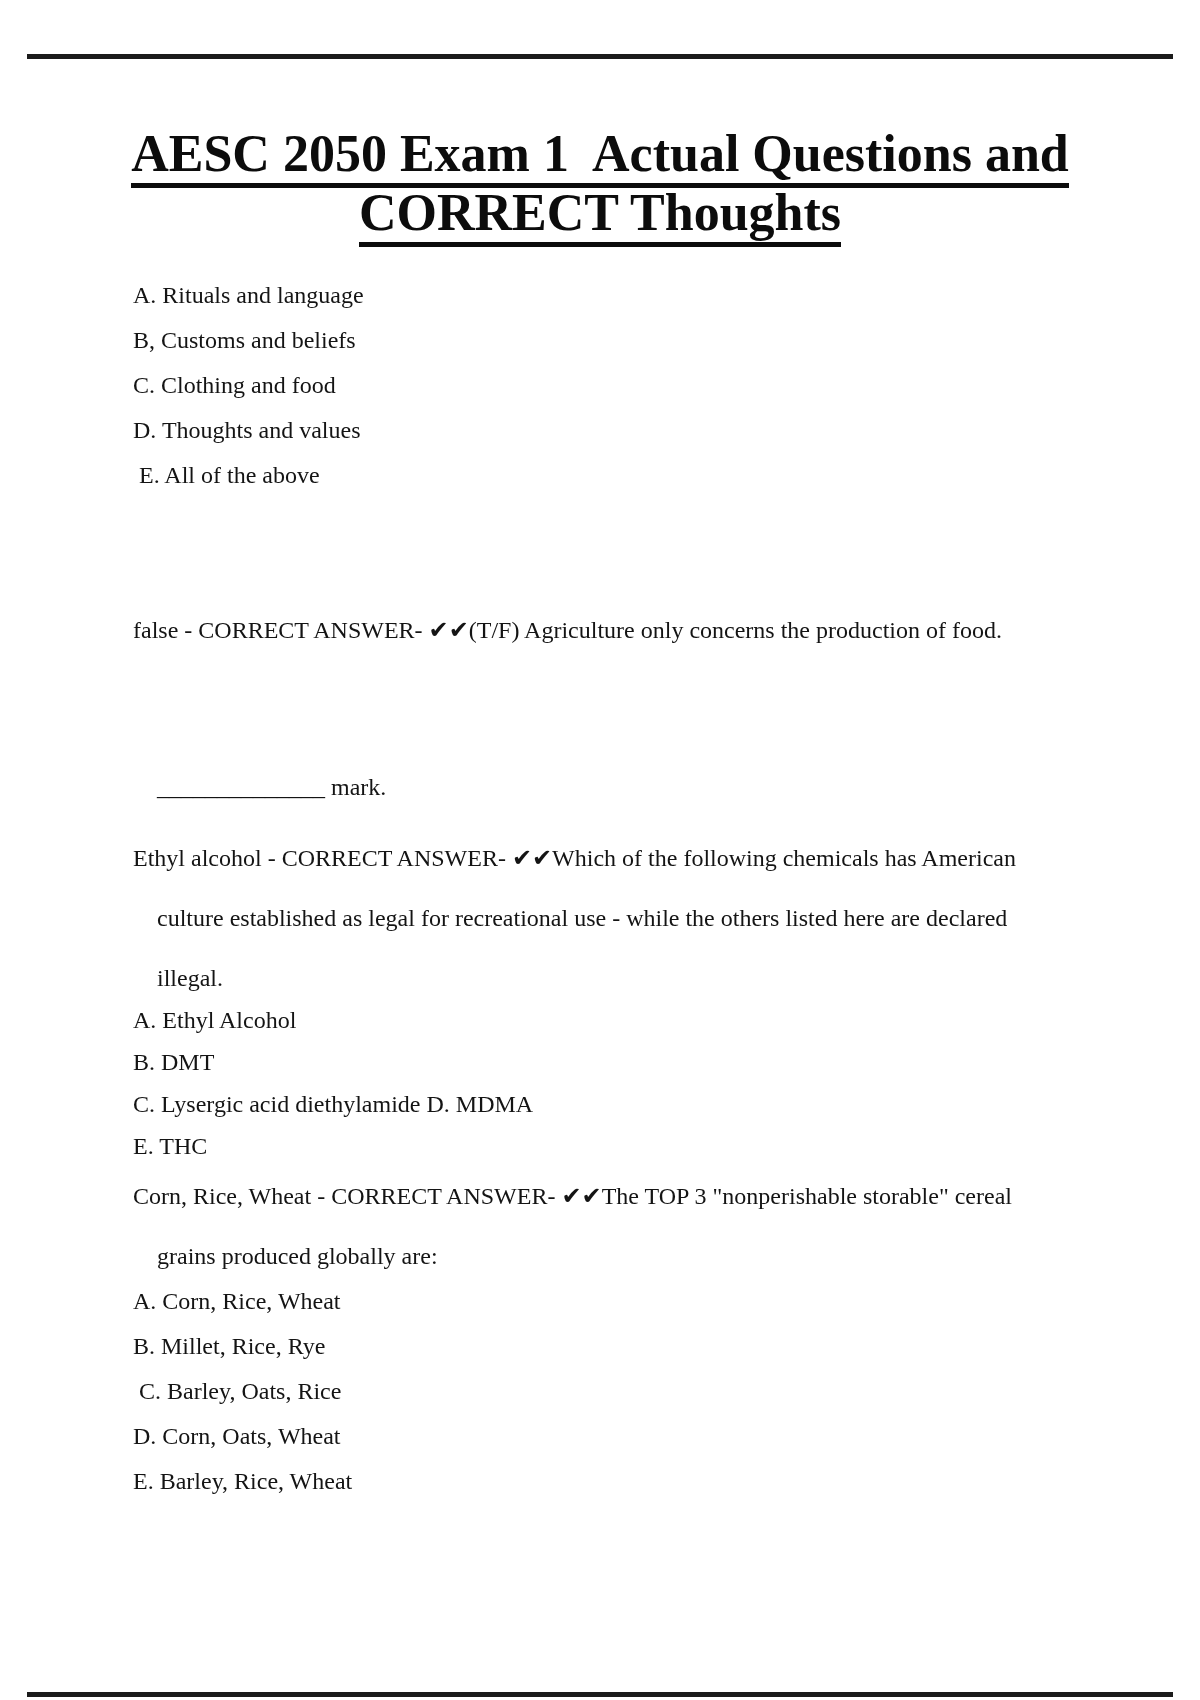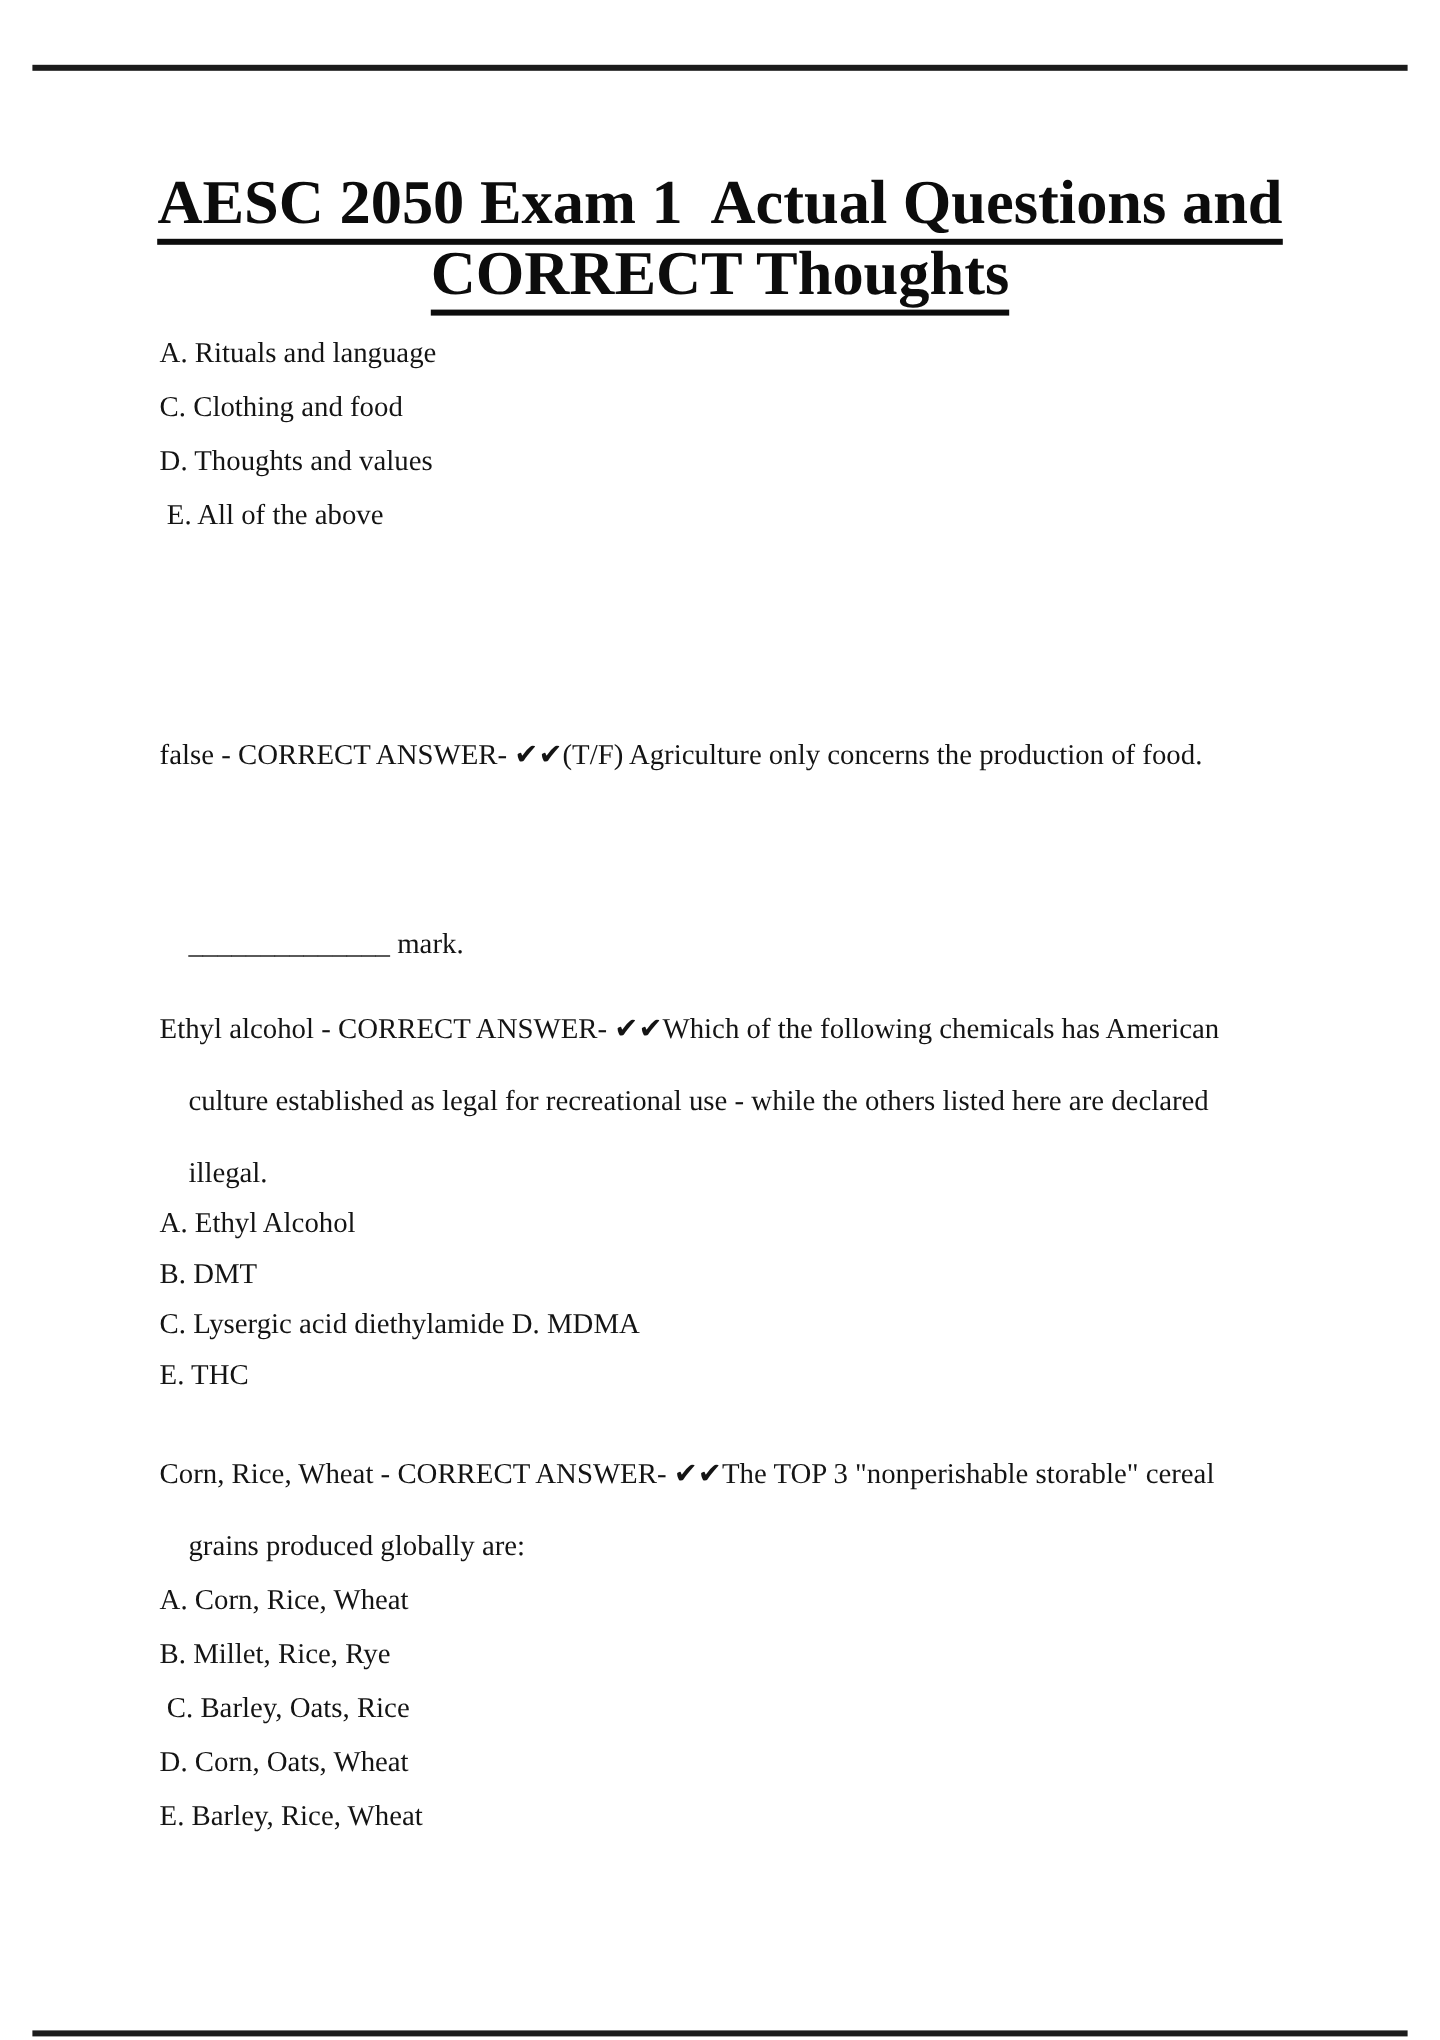--- a/index.html
+++ b/index.html
@@ -16,21 +16,21 @@
     position: absolute;
     left: 27px;
     width: 1146px;
     height: 5px;
     background: #1b1b1b;
   }
   .rule-top { top: 54px; }
   .rule-bottom { top: 1692px; }
   .title {
     position: absolute;
-    top: 140px;
+    top: 124px;
     left: 0;
     width: 1200px;
     margin: 0;
     text-align: center;
     font-size: 52px;
     font-weight: bold;
     line-height: 59px;
     color: #0c0c0c;
   }
   .title-line { white-space: pre; }
@@ -42,21 +42,21 @@
     position: absolute;
     left: 133px;
     width: 945px;
     font-size: 24px;
     line-height: 30px;
   }
   .q1 { top: 280px; }
   .q2 { top: 615px; }
   .q3 { top: 712px; }
   .q4 { top: 843px; }
-  .q5 { top: 1214px; }
+  .q5 { top: 1181px; }
   .para { margin: 0 0 15px 0; }
   .q4 .q-para { margin-bottom: 8px; }
   .q4 .opt { margin-bottom: 12px; margin-top: 12px; }
   .mt-extra { margin-top: 15px; }
   .line, .para { white-space: pre-wrap; }
   .wrapline { white-space: pre-wrap; }
 </style>
 </head>
 <body>
 
@@ -64,20 +64,21 @@
 
   <div class="rule rule-top" style="background: rgb(27, 27, 27);"></div>
 
   <h1 class="title">
     <div class="title-line"><span class="u">AESC 2050 Exam 1  Actual Questions and</span></div>
     <div class="title-line"><span class="u">CORRECT Thoughts</span></div>
   </h1>
 
   <section class="block q1">
     <p class="para opt">A. Rituals and language</p>
+    <p class="para opt">B, Customs and beliefs</p>
     <p class="para opt">C. Clothing and food</p>
     <p class="para opt">D. Thoughts and values</p>
     <p class="para opt mt-extra"> E. All of the above</p>
   </section>
 
   <section class="block q2">
     <p class="para">false - CORRECT ANSWER- ✔✔(T/F) Agriculture only concerns the production of food.</p>
   </section>
 
   <section class="block q3">

